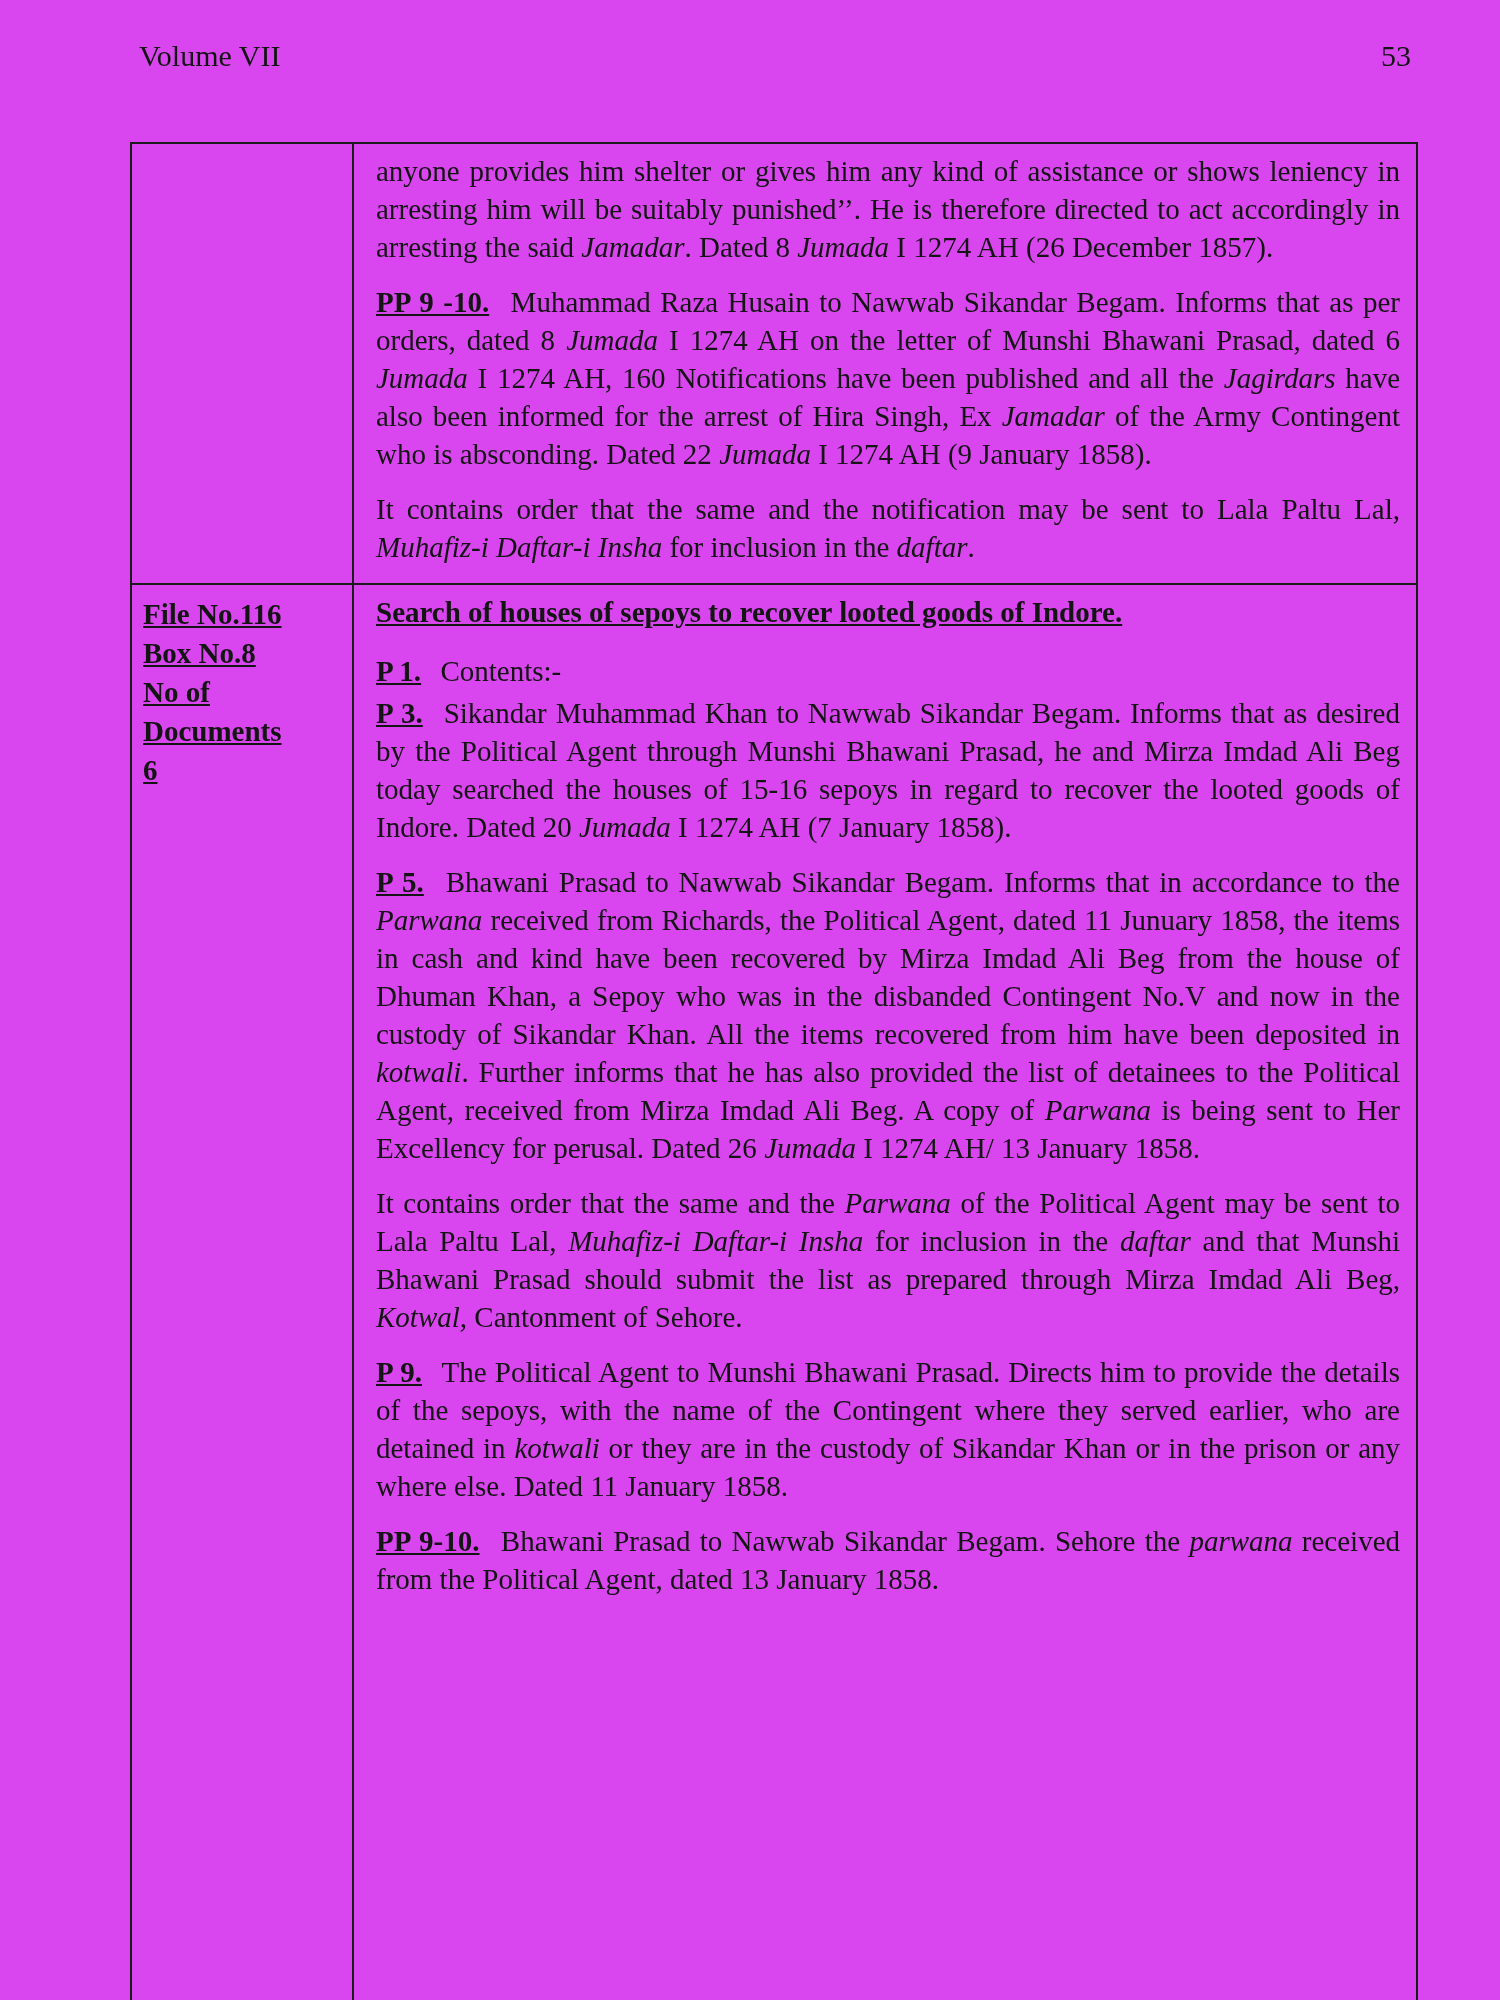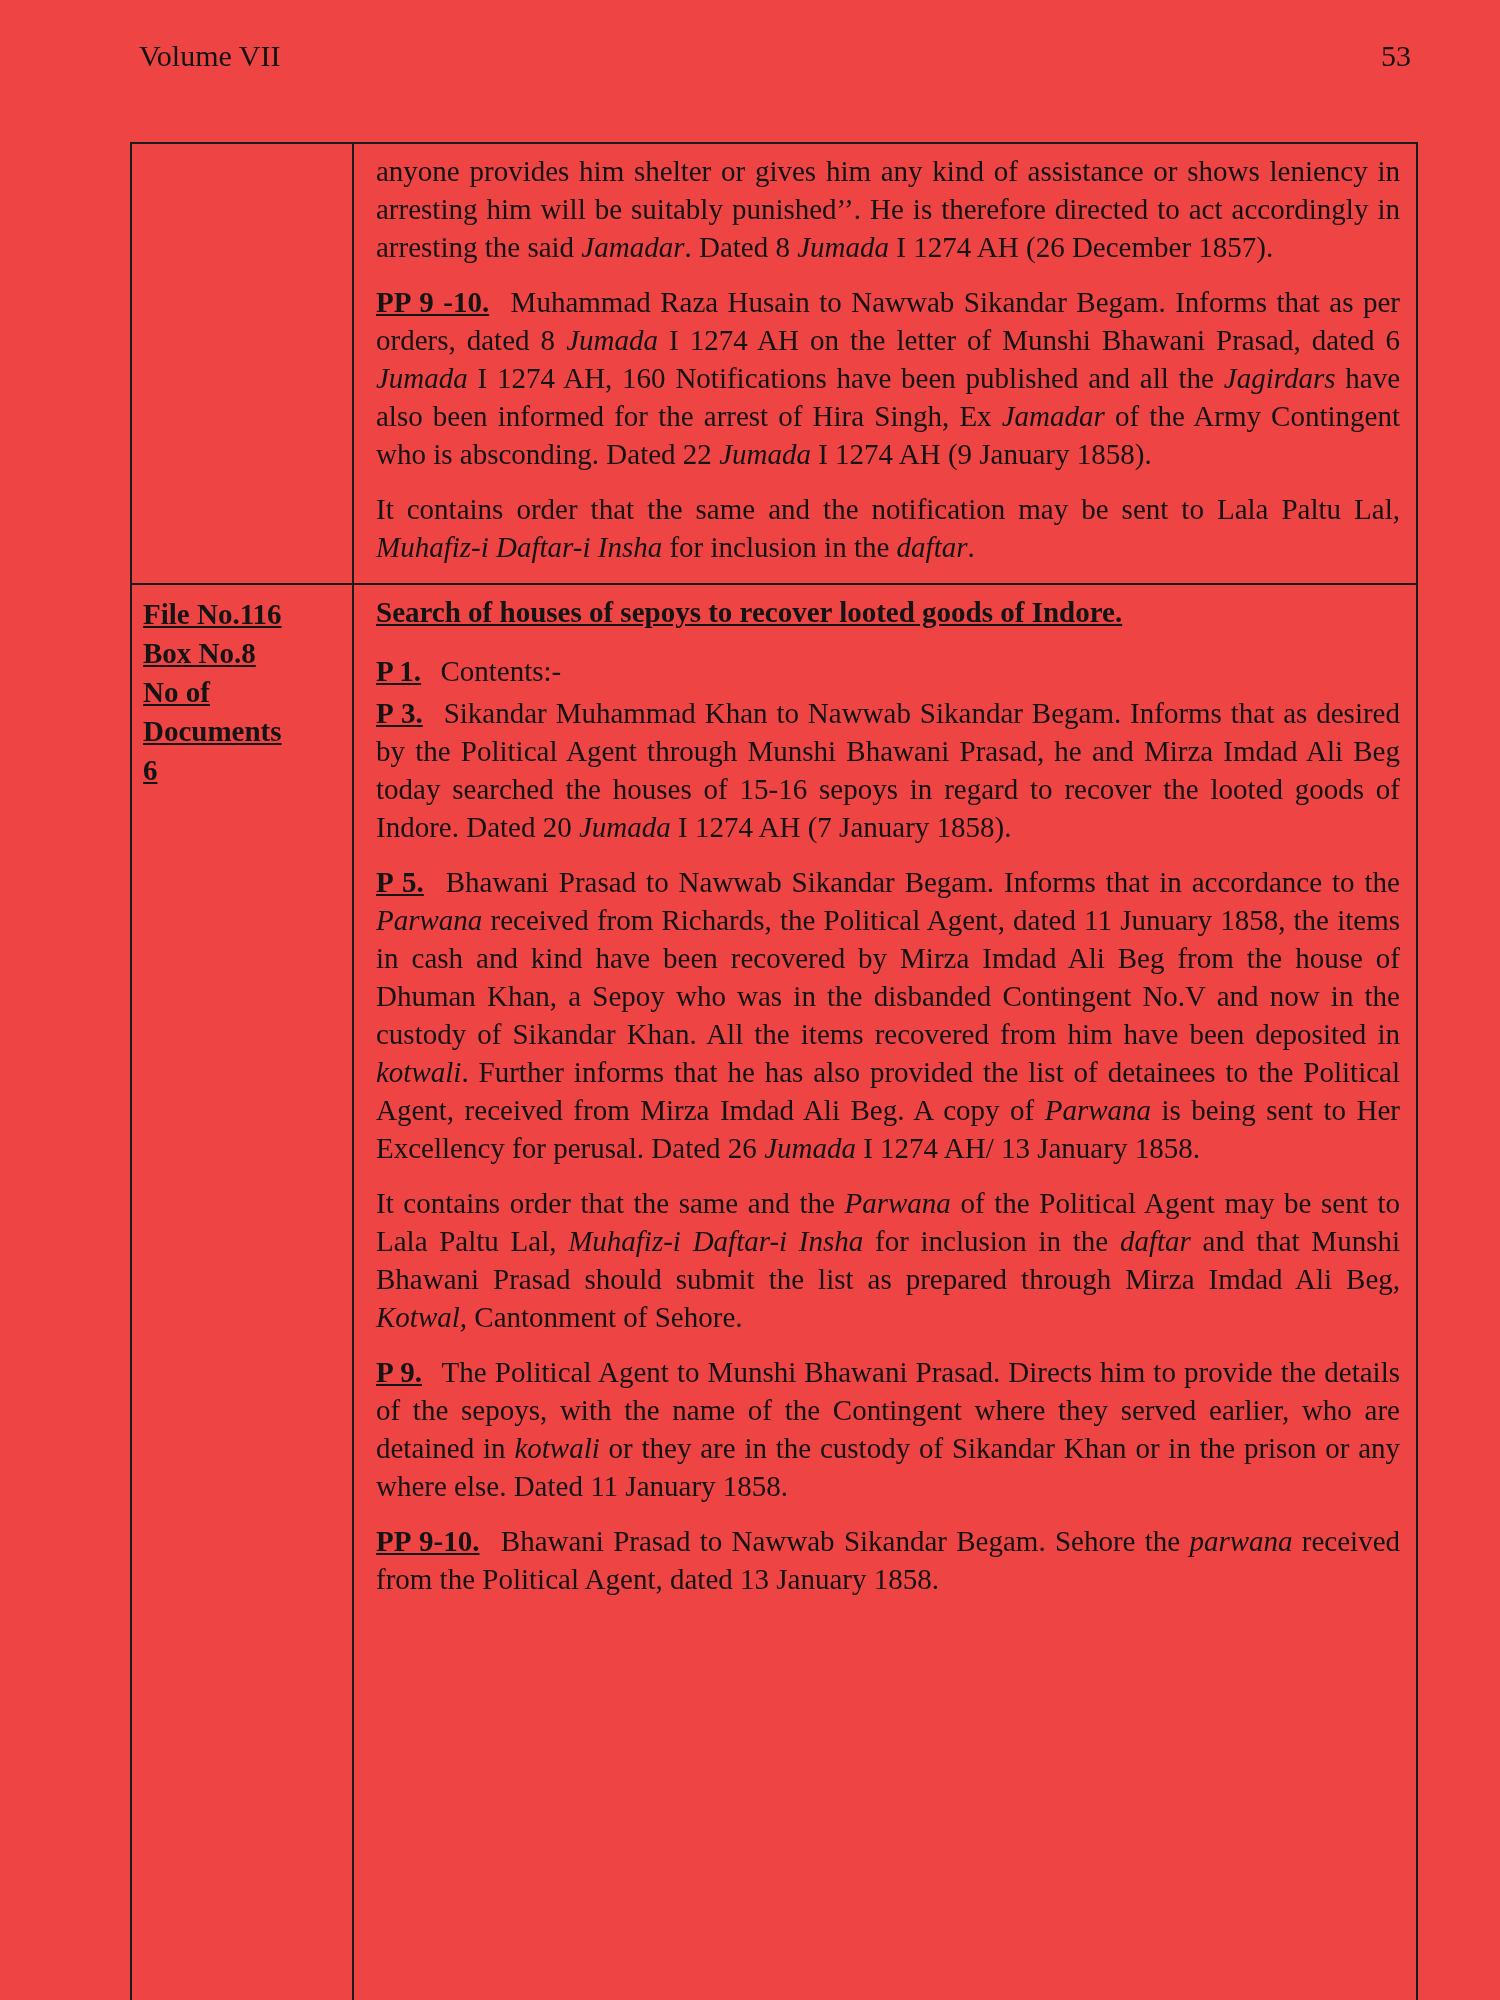--- a/index.html
+++ b/index.html
@@ -1,21 +1,21 @@
 <!DOCTYPE html>
 <html><head>
 <meta charset="utf-8">
 <style>
   * { box-sizing: border-box; }
   html, body { margin: 0; padding: 0; background: #ffffff; }
   .page {
     position: relative;
     width: 1500px;
     height: 2000px;
-    background: #ef4444;
+    background: #d946ef;
     font-family: "Liberation Serif", serif;
     color: #141414;
     overflow: hidden;
   }
   .header {
     position: absolute;
     left: 139px;
     top: 38px;
     width: 1272px;
     display: flex;

